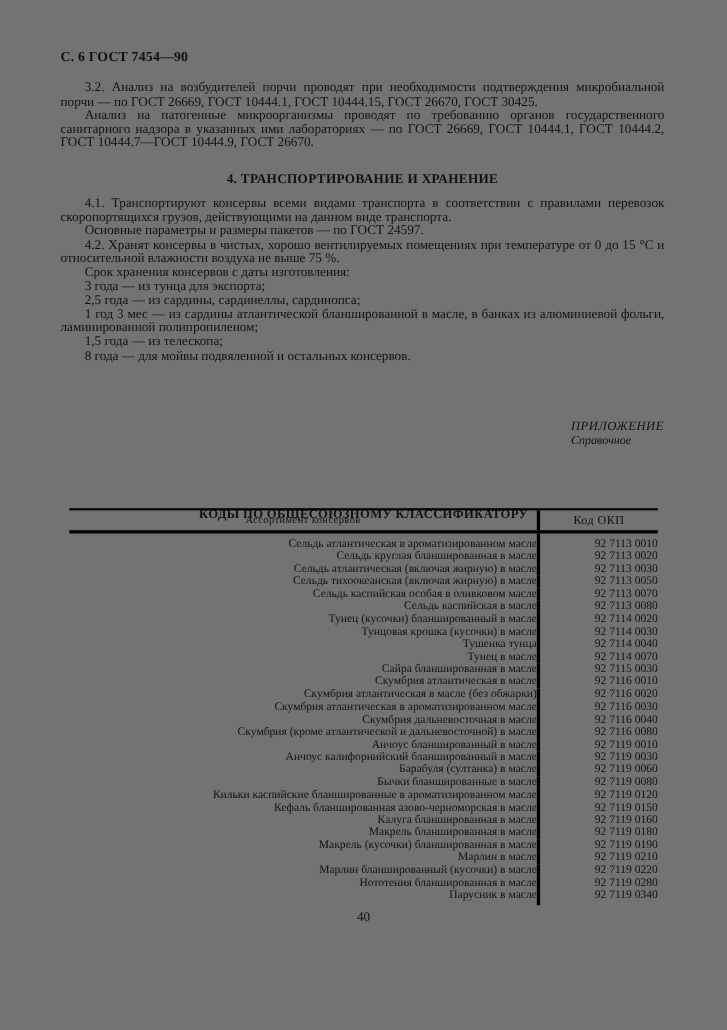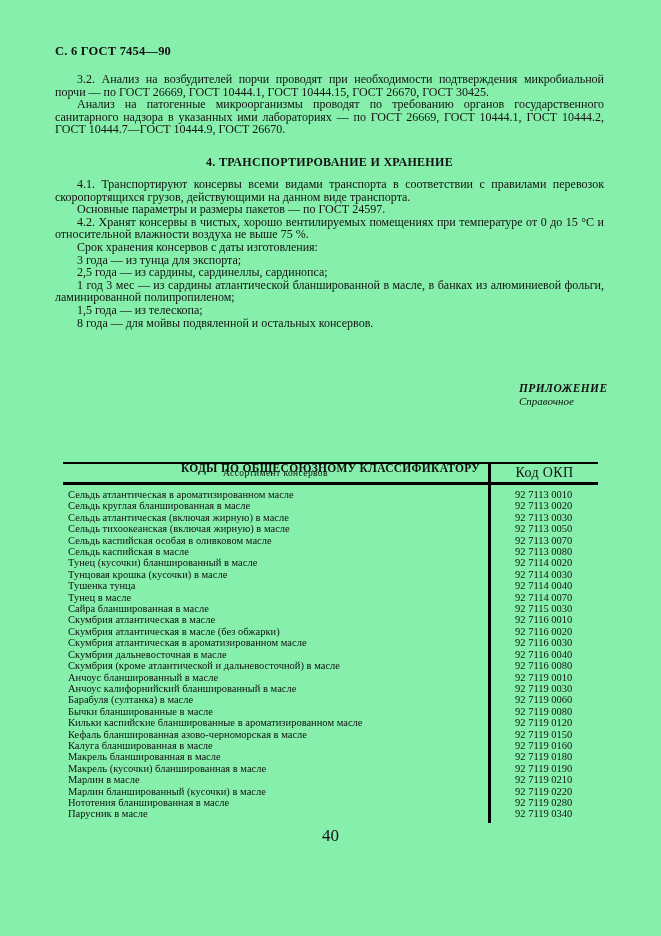--- a/index.html
+++ b/index.html
@@ -1,19 +1,19 @@
 <!DOCTYPE html>
 <html><head>
 <meta charset="utf-8">
 <style>
   * { margin:0; padding:0; box-sizing:border-box; }
   html,body { background:#e8e8e8; }
   body { font-family:"Liberation Serif", serif; color:#111; }
   .page {
-    position:relative; width:661px; height:936px; background:#86efac;
+    position:relative; width:661px; height:936px; background:#737373;
     overflow:hidden;
   }
   .running-header {
     position:absolute; left:55px; top:44px;
     font-size:12.5px; font-weight:bold; letter-spacing:0.2px; white-space:nowrap;
   }
   .textblock {
     position:absolute; left:55px; width:549px;
     font-size:12px; line-height:12.6px; text-align:justify;
   }
@@ -21,56 +21,56 @@
   #sec4-body { top:178px; }
   .para { text-indent:22px; }
   .sec-title {
     position:absolute; top:155px; left:55px; width:549px; text-align:center;
     font-size:12px; font-weight:bold; letter-spacing:0.3px;
   }
   .appendix {
     position:absolute; left:519px; top:382px;
     font-style:italic; font-size:11.5px; line-height:13px; white-space:nowrap;
   }
-  .appendix .app-main { font-weight:bold; letter-spacing:0.4px;text-align:right; }
+  .appendix .app-main { font-weight:normal; letter-spacing:0.4px;text-align:right; }
   .appendix .app-sub  { font-size:11px; }
   .codes-title {
     position:absolute; top:462px; left:0; width:661px; text-align:center;
     font-size:11.5px; font-weight:bold; letter-spacing:0.3px;
   }
   .doc-table { position:absolute; left:63px; top:462px; width:535px; }
   .t-head {
     display:flex; border-top:2px solid #000; border-bottom:3px solid #000;
     height:23px;
   }
   .t-head .hc1 {
     flex:1; display:flex; align-items:center; justify-content:center;
     font-size:9.5px; letter-spacing:0.4px;
   }
   .t-head .hc2 {
     width:110px; border-left:3px solid #000;
     display:flex; align-items:center; justify-content:center;
-    font-size:14px; letter-spacing:0.4px;
-  }
-  .t-body .t-row { display:flex; }
+    font-size:11px; letter-spacing:0.4px;
+  }
+  .t-body .t-row { display:flex;text-align:right; }
   .t-body .tc1 {
     flex:1; font-size:10.5px; line-height:11.4px; padding-left:5px;
     white-space:nowrap; overflow:hidden;
   }
   .t-body .tc2 {
     width:110px; border-left:3px solid #000;
     font-size:10.5px; line-height:11.4px; padding-left:24px; white-space:nowrap;
   }
   .t-body .t-row:first-child .tc1,
   .t-body .t-row:first-child .tc2 { padding-top:4px; }
   .t-body .t-row:last-child .tc1,
   .t-body .t-row:last-child .tc2 { padding-bottom:3px; }
   .page-number {
     position:absolute; top:826px; left:0; width:661px; text-align:center;
-    font-size:17px;
+    font-size:12px;
   }
 </style>
 </head>
 <body>
 
 <div class="page">
 
   <div class="running-header">С. 6 ГОСТ 7454—90</div>
 
   <div class="textblock" id="sec3-body">

